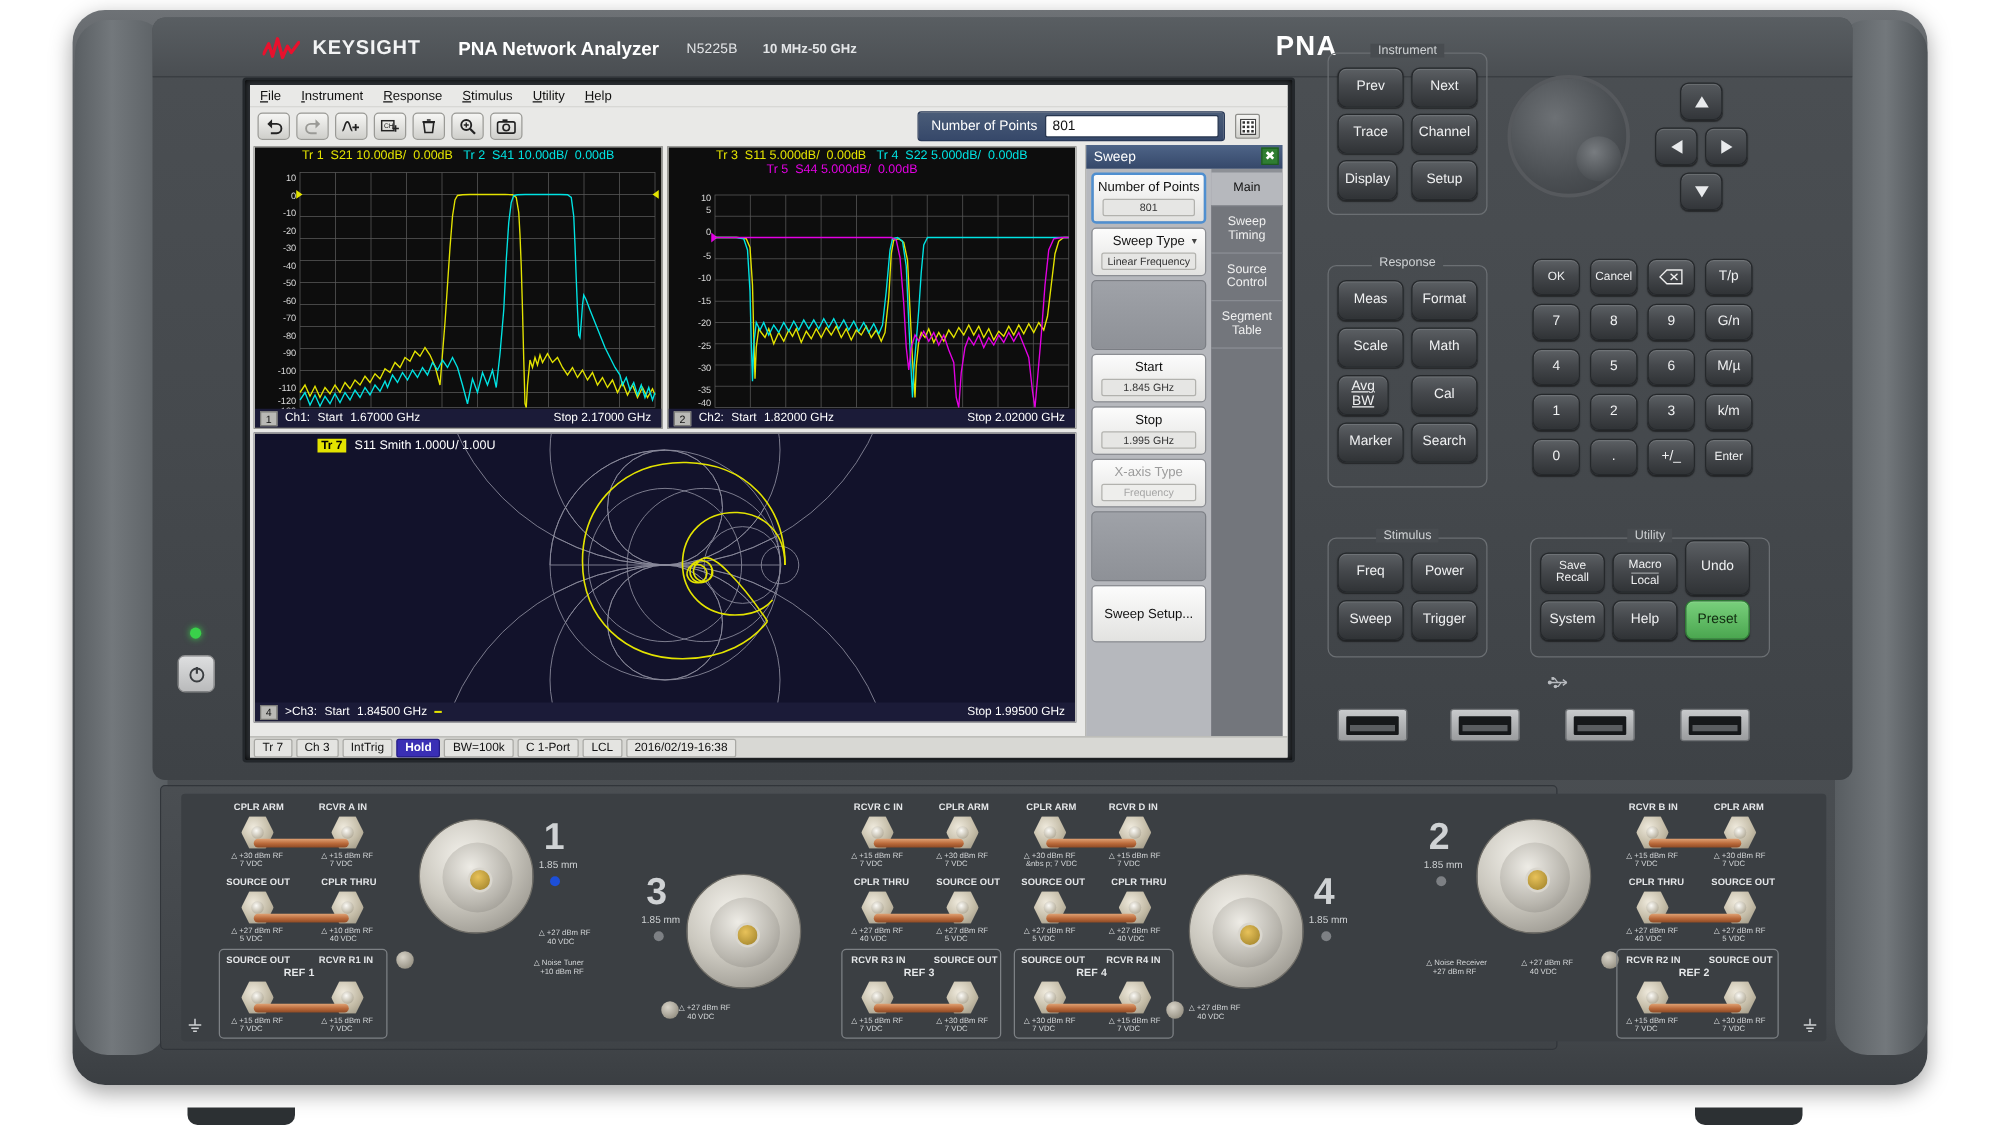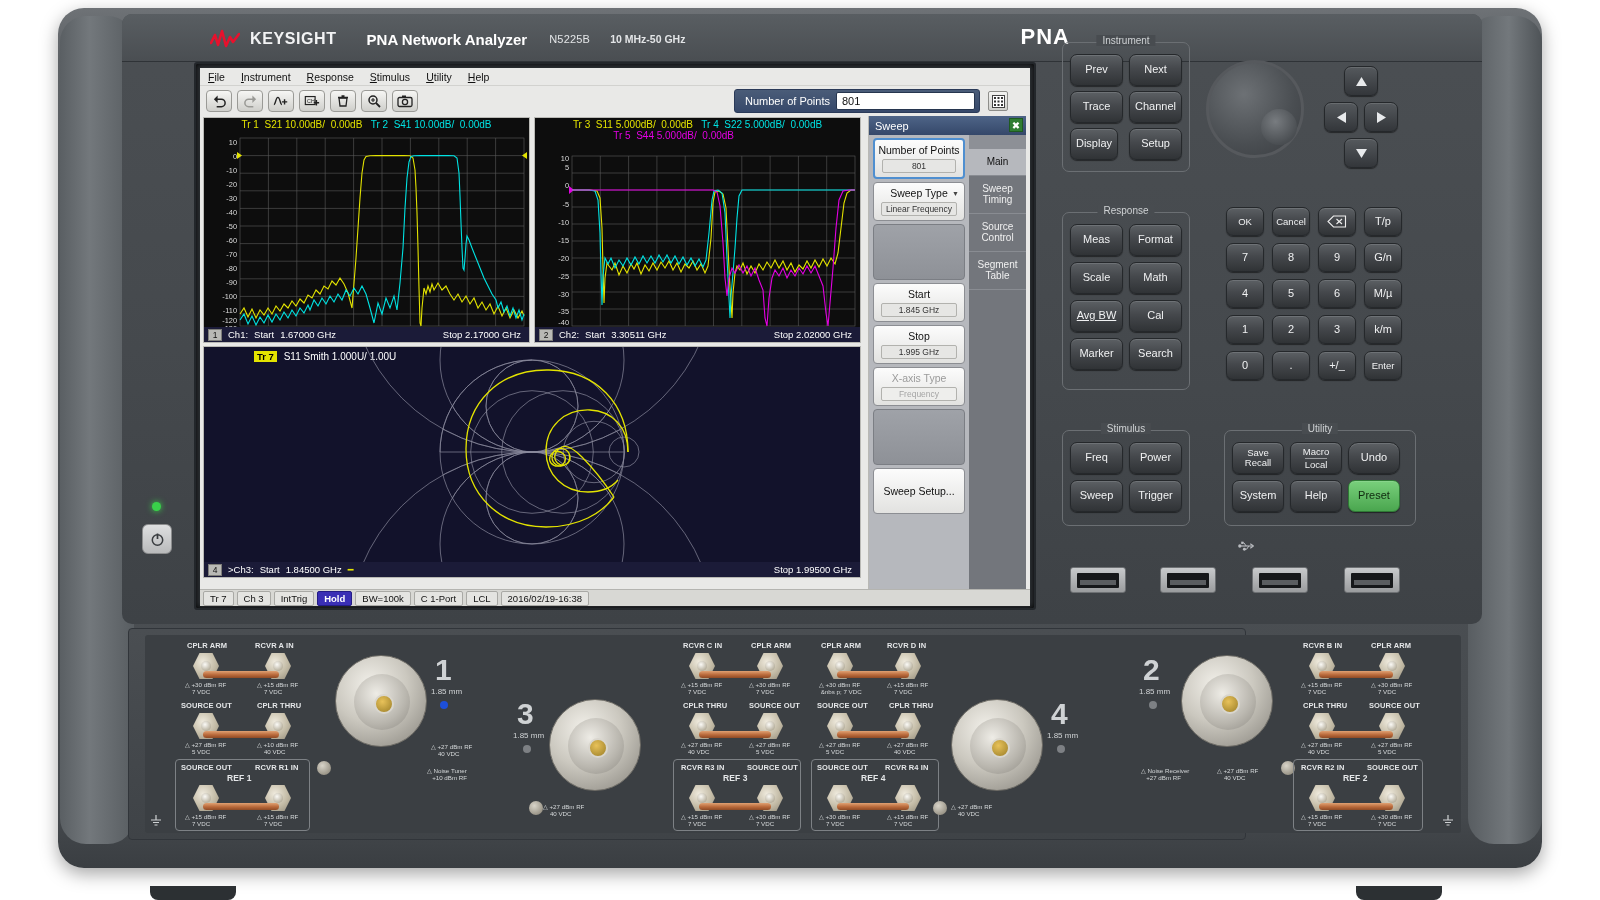--- a/index.html
+++ b/index.html
@@ -120,21 +120,21 @@
     display:flex; flex-direction:column; align-items:center; justify-content:center; gap:3px; padding:4px 3px;
   }
   .sk .t{ font-size:10.5px; color:#111; }
   .sk .v{ font-size:8.5px; color:#333; background:#e6e6e4; border:1px solid #b2b2ae; border-radius:2px;
           width:90%; text-align:center; padding:1px 0;}
   .sk.active{ border:2px solid #4f8fd0; }
   .sk.blank{ background:linear-gradient(180deg,#9fa2a8,#8e9197); border:1px solid #7b7e84; height:56px;}
   .sk.disabled .t{ color:#9b9b9b;} .sk.disabled .v{ color:#a5a5a5; background:#eeeeec;}
   .sk.dd .t{ position:relative; width:100%; text-align:center;}
   .sk.dd .t::after{ content:"\25BC"; position:absolute; right:2px; font-size:7px; top:3px; color:#444;}
-  .tab-col{ flex:1; background:#8d9096; display:flex; flex-direction:column; padding-top:14px;}
+  .tab-col{ flex:1; background:#8d9096; display:flex; flex-direction:column; padding-top:3px;}
   .tab{ font-size:10px; color:#1b1b1b; text-align:center; padding:7px 2px; line-height:1.15;}
   .tab.sel{ background:#b6b8bd; color:#111; border-radius:0; }
   .tab.norm{ background:#73767c; color:#f0f0f0; border-top:1px solid #898c92;}
 
   
   .statusbar{ height:17px; background:#d8d8d4; border-top:1px solid #b4b4b0; display:flex; align-items:center;
               gap:3px; padding:0 3px; font-size:9.5px; color:#111;}
   .sb{ border:1px solid #a9a9a5; background:#e4e4e1; padding:1px 6px; border-radius:2px; }
   .sb.hold{ background:#3a2fb5; color:#fff; border-color:#241c86; font-weight:bold;}
   .sb.msg{ flex:1; background:#e4e4e1; color:#9a9a96; font-style:italic; text-align:left;}
@@ -443,21 +443,21 @@
             <path fill="none" stroke="#e3e300" stroke-width="1.1" d="M37,72 L55,72 L62,73 L65,80 L67,110 L68,150 L69,185 L70,160 L72,145 L74,148 L77,152 L80,145 L84,157 L88,148 L92,155 L96,146 L99,151 L102,145 L106,156 L110,147 L114,153 L118,145 L122,152 L126,144 L130,150 L134,143 L138,152 L142,145 L146,154 L150,146 L154,150 L158,143 L162,152 L166,146 L170,155 L173,148 L176,120 L178,85 L180,74 L184,73 L188,76 L191,90 L193,130 L195,170 L197,200 L198,175 L200,155 L202,148 L205,152 L208,145 L212,156 L216,148 L220,155 L224,146 L228,152 L232,144 L236,150 L240,142 L244,150 L248,143 L252,152 L256,145 L260,154 L264,147 L268,151 L272,143 L276,150 L280,142 L284,149 L288,141 L292,148 L296,140 L300,146 L303,135 L306,110 L309,85 L312,75 L316,72 L320,72"></path>
 
             <path fill="none" stroke="#00e3e3" stroke-width="1.1" d="M37,72 L54,72 L60,73 L63,82 L65,115 L66,155 L67,187 L68,158 L70,140 L73,146 L76,140 L80,150 L84,142 L88,148 L92,140 L96,147 L100,139 L104,146 L108,138 L112,145 L116,138 L120,145 L124,137 L128,144 L132,137 L136,145 L140,138 L144,146 L148,139 L152,147 L156,140 L160,148 L164,141 L168,149 L171,142 L174,115 L177,82 L179,73 L183,72 L187,75 L190,95 L192,140 L194,180 L195,200 L196,178 L198,155 L200,130 L202,100 L204,78 L207,72 L230,72 L270,72 L320,72"></path>
 
             <path fill="none" stroke="#e300e3" stroke-width="1.1" d="M37,72 L80,72 L130,72 L170,72 L178,72 L182,74 L185,88 L188,125 L190,160 L192,178 L194,160 L197,150 L200,155 L204,147 L208,155 L212,148 L216,158 L220,150 L224,162 L228,172 L230,200 L232,208 L234,180 L237,160 L240,152 L244,158 L248,150 L252,160 L256,152 L260,158 L264,150 L268,156 L272,148 L276,155 L280,148 L284,158 L288,168 L291,195 L293,208 L295,185 L298,150 L301,110 L304,82 L308,73 L314,72 L320,72"></path>
           </svg>
           <div class="plot-footer">
             <span class="winnum">2</span>
             <span>Ch2:</span>
             <span>Start</span>
-            <span>3.30511 GHz</span>
+            <span>1.82000 GHz</span>
             <span class="right">
               <span>Stop</span>
               <span>2.02000 GHz</span>
             </span>
           </div>
         </div>
       </div>
 
       <div class="plot smith">
         <div class="smith-title">
@@ -594,21 +594,21 @@
   <div class="key" style="left:26px; top:98px; width:48px; height:32px;">Display</div>
   <div class="key" style="left:85px; top:98px; width:53px; height:32px;">Setup</div>
 
   <div class="grp" style="left:18px; top:182px; width:128px; height:178px;">
     <span class="grp-label">Response</span>
   </div>
   <div class="key" style="left:26px; top:194px; width:53px; height:32px;">Meas</div>
   <div class="key" style="left:85px; top:194px; width:53px; height:32px;">Format</div>
   <div class="key" style="left:26px; top:232px; width:53px; height:32px;">Scale</div>
   <div class="key" style="left:85px; top:232px; width:53px; height:32px;">Math</div>
-  <div class="key" style="left:26px; top:270px; width:53px; height:32px;text-decoration:underline;">Avg BW</div>
+  <div class="key" style="left:26px; top:270px; width:41px; height:32px;text-decoration:underline;">Avg BW</div>
   <div class="key" style="left:85px; top:270px; width:53px; height:32px;">Cal</div>
   <div class="key" style="left:26px; top:308px; width:53px; height:32px;">Marker</div>
   <div class="key" style="left:85px; top:308px; width:53px; height:32px;">Search</div>
 
   <div class="grp" style="left:18px; top:400px; width:128px; height:96px;">
     <span class="grp-label">Stimulus</span>
   </div>
   <div class="key" style="left:26px; top:412px; width:53px; height:32px;">Freq</div>
   <div class="key" style="left:85px; top:412px; width:53px; height:32px;">Power</div>
   <div class="key" style="left:26px; top:450px; width:53px; height:32px;">Sweep</div>
@@ -618,21 +618,21 @@
     <span class="grp-label">Utility</span>
   </div>
   <div class="key small" style="left:188px; top:412px; width:52px; height:32px;">
     <span>Save</span>
     <span>Recall</span>
   </div>
   <div class="key small" style="left:246px; top:412px; width:52px; height:32px;">
     <span>Macro</span>
     <span class="sub">Local</span>
   </div>
-  <div class="key" style="left:304px; top:412px; width:52px; height:32px;border-radius:10px;">Undo</div>
+  <div class="key" style="left:304px; top:402px; width:52px; height:44px;">Undo</div>
   <div class="key" style="left:188px; top:450px; width:52px; height:32px;">System</div>
   <div class="key" style="left:246px; top:450px; width:52px; height:32px;">Help</div>
   <div class="key preset" style="left:304px; top:450px; width:52px; height:32px;">Preset</div>
 
   <div class="key small" style="left:182px; top:177px; width:38px; height:29px;">OK</div>
   <div class="key small" style="left:228px; top:177px; width:38px; height:29px;">Cancel</div>
   <div class="key" style="left:274px; top:177px; width:38px; height:29px;">
     <svg width="20" height="13" viewBox="0 0 20 13">
           <path d="M6.5 1 H18.5 V12 H6.5 L1 6.5 Z" fill="none" stroke="#eee" stroke-width="1.1"></path>
           <path d="M9.5 4 L15 9 M15 4 L9.5 9" stroke="#eee" stroke-width="1.1"></path>

